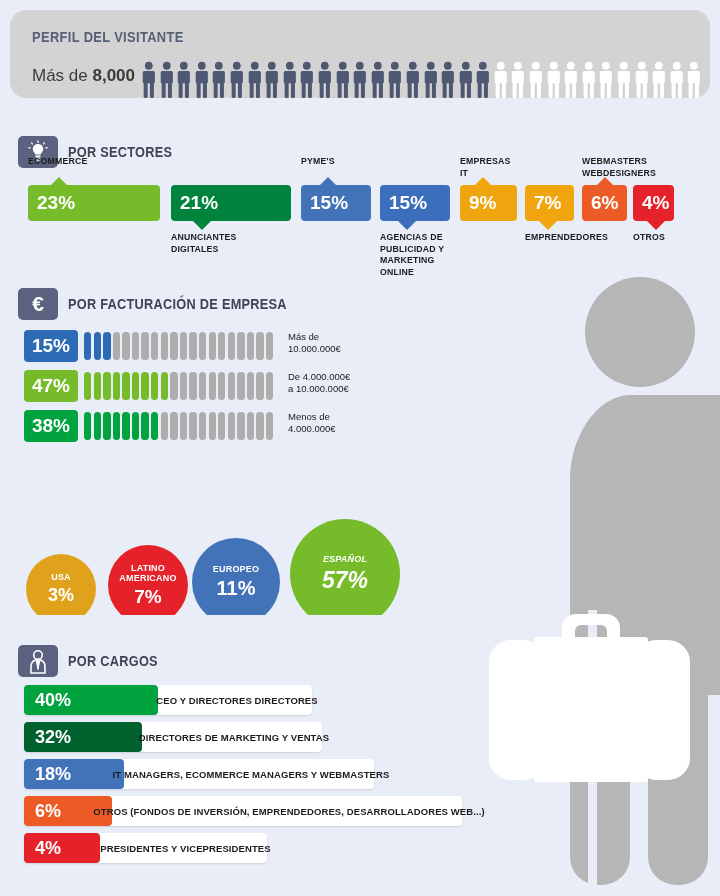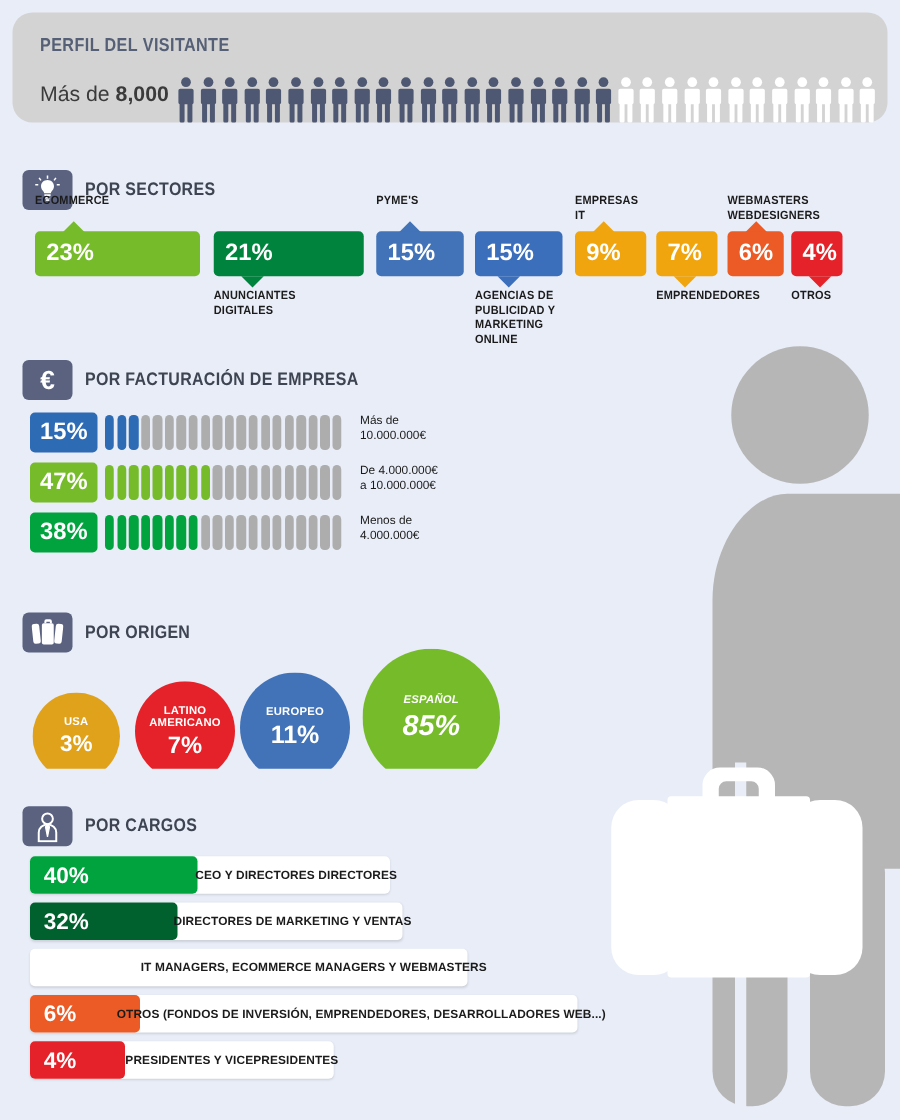--- a/index.html
+++ b/index.html
@@ -495,31 +495,20 @@
           <div class="tick" style="background:#adadad"></div>
           <div class="tick" style="background:#adadad"></div>
           <div class="tick" style="background:#adadad"></div>
           <div class="tick" style="background:#adadad"></div>
         </div>
         <div class="fact-lbl">Menos de
 4.000.000€</div>
       </div>
     </div>
 
-  <div class="sec-head" style="left:18px; top:490px;">
-    <div class="sec-icon">
-      <svg width="26" height="22" viewBox="0 0 26 22" fill="#fff">
-        <rect x="1" y="4" width="6" height="16" rx="2" transform="rotate(-6 4 12)"></rect>
-        <rect x="8.5" y="3.5" width="9.5" height="17" rx="1.5"></rect>
-        <rect x="19" y="4" width="6" height="16" rx="2" transform="rotate(6 22 12)"></rect>
-        <path d="M10.5 3.5v-1.6a1.6 1.6 0 0 1 1.6-1.6h2.8a1.6 1.6 0 0 1 1.6 1.6v1.6h-1.6v-1.1h-2.8v1.1z"></path>
-      </svg>
-    </div>
-    <div class="sec-title">POR ORIGEN</div>
-  </div>
   <div class="origen-wrap">
       <div class="origen-item" style="left:26px;">
         <div style="height:61px;overflow:hidden;">
           <div class="origen-shape" style="width:70px;height:70px;background:#e0a21a;">
             <div class="origen-name">USA</div>
             <div class="origen-pct" style="font-size:18px;margin-top:3px;">3%</div>
           </div>
         </div>
       </div>
       <div class="origen-item" style="left:108px;">
@@ -536,21 +525,21 @@
           <div class="origen-shape" style="width:88px;height:88px;background:#4273b8;">
             <div class="origen-name">EUROPEO</div>
             <div class="origen-pct" style="font-size:20px;margin-top:3px;">11%</div>
           </div>
         </div>
       </div>
       <div class="origen-item" style="left:290px;font-style:italic;">
         <div style="height:96px;overflow:hidden;">
           <div class="origen-shape" style="width:110px;height:110px;background:#76bc2a;">
             <div class="origen-name">ESPAÑOL</div>
-            <div class="origen-pct" style="font-size:23px;margin-top:3px;">85%</div>
+            <div class="origen-pct" style="font-size:23px;margin-top:3px;">57%</div>
           </div>
         </div>
       </div>
     </div>
 
   <div class="sec-head" style="left:18px; top:645px;">
     <div class="sec-icon">
       <svg width="22" height="25" viewBox="0 0 22 25" fill="none" stroke="#fff" stroke-width="1.6">
         <circle cx="11" cy="6" r="4.3"></circle>
         <path d="M4 24v-7c0-3.6 3.1-6.4 7-6.4s7 2.8 7 6.4v7z"></path>
@@ -569,20 +558,23 @@
       </div>
       <div class="cargo-row">
         <div class="cargo-white" style="width:298px;"></div>
         <div class="cargo-bar" style="width:118px;background:#00602e;">
           <span>32%</span>
         </div>
         <div class="cargo-lbl" style="left:154px;width:160px;justify-content:center;">DIRECTORES DE MARKETING Y VENTAS</div>
       </div>
       <div class="cargo-row">
         <div class="cargo-white" style="width:350px;"></div>
+        <div class="cargo-bar" style="width:100px;background:#4273b8;">
+          <span>18%</span>
+        </div>
         <div class="cargo-lbl" style="left:136px;width:230px;justify-content:center;">IT MANAGERS, ECOMMERCE MANAGERS Y WEBMASTERS</div>
       </div>
       <div class="cargo-row">
         <div class="cargo-white" style="width:438px;"></div>
         <div class="cargo-bar" style="width:88px;background:#ec5b25;">
           <span>6%</span>
         </div>
         <div class="cargo-lbl" style="left:124px;width:330px;justify-content:center;">OTROS (FONDOS DE INVERSIÓN, EMPRENDEDORES, DESARROLLADORES WEB...)</div>
       </div>
       <div class="cargo-row">

